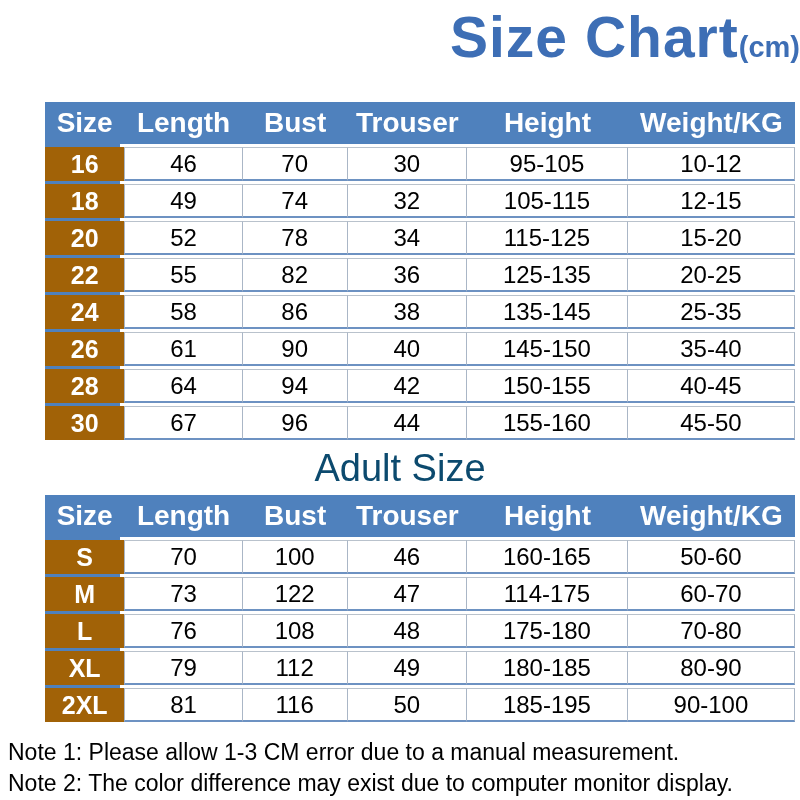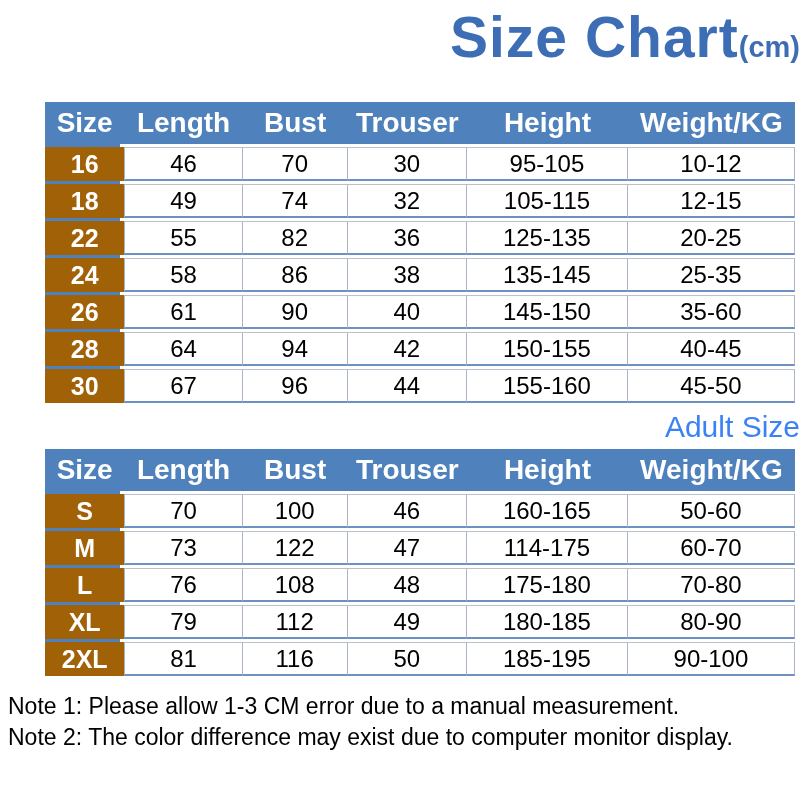--- a/index.html
+++ b/index.html
@@ -86,24 +86,24 @@
     font-weight: normal;
     height: 31px;
     border-top: 1px solid #b9c2cc;
     border-bottom: 2px solid #6d92c2;
     border-right: 1px solid #aab6c6;
   }
   table.size-table td:first-of-type {
     border-left: 1px solid #aab6c6;
   }
   .section-heading {
-    text-align: right;
-    font-size: 30px;
+    text-align: center;
+    font-size: 38px;
     font-weight: normal;
-    color: #3b82f6;
+    color: #0c4a6e;
     margin: 4px 0 2px 0;
   }
   .notes {
     margin: 12px 0 0 8px;
   }
   .note-line {
     font-size: 23px;
     color: #000000;
     line-height: 31px;
     white-space: nowrap;
@@ -147,20 +147,28 @@
         </tr>
         <tr>
           <th class="size-cell">18</th>
           <td class="data-cell">49</td>
           <td class="data-cell">74</td>
           <td class="data-cell">32</td>
           <td class="data-cell">105-115</td>
           <td class="data-cell">12-15</td>
         </tr>
         <tr>
+          <th class="size-cell">20</th>
+          <td class="data-cell">52</td>
+          <td class="data-cell">78</td>
+          <td class="data-cell">34</td>
+          <td class="data-cell">115-125</td>
+          <td class="data-cell">15-20</td>
+        </tr>
+        <tr>
           <th class="size-cell">22</th>
           <td class="data-cell">55</td>
           <td class="data-cell">82</td>
           <td class="data-cell">36</td>
           <td class="data-cell">125-135</td>
           <td class="data-cell">20-25</td>
         </tr>
         <tr>
           <th class="size-cell">24</th>
           <td class="data-cell">58</td>
@@ -168,21 +176,21 @@
           <td class="data-cell">38</td>
           <td class="data-cell">135-145</td>
           <td class="data-cell">25-35</td>
         </tr>
         <tr>
           <th class="size-cell">26</th>
           <td class="data-cell">61</td>
           <td class="data-cell">90</td>
           <td class="data-cell">40</td>
           <td class="data-cell">145-150</td>
-          <td class="data-cell">35-60</td>
+          <td class="data-cell">35-40</td>
         </tr>
         <tr>
           <th class="size-cell">28</th>
           <td class="data-cell">64</td>
           <td class="data-cell">94</td>
           <td class="data-cell">42</td>
           <td class="data-cell">150-155</td>
           <td class="data-cell">40-45</td>
         </tr>
         <tr>

